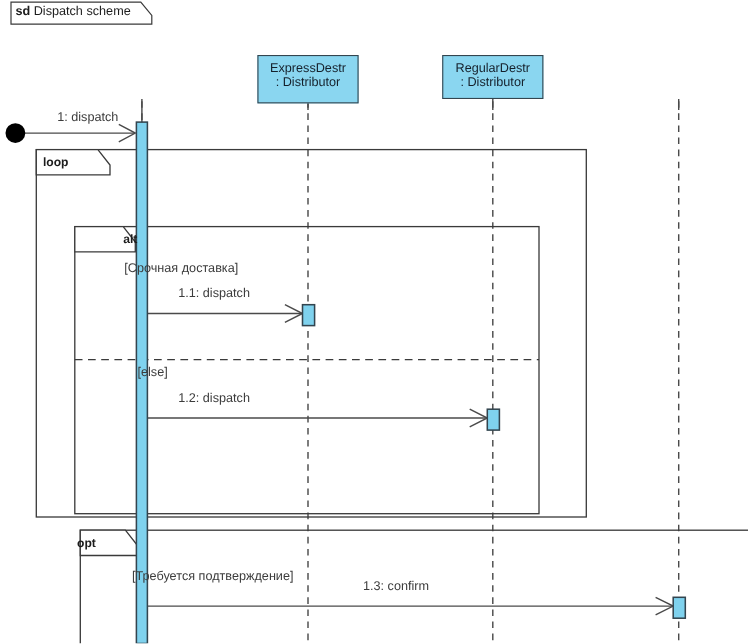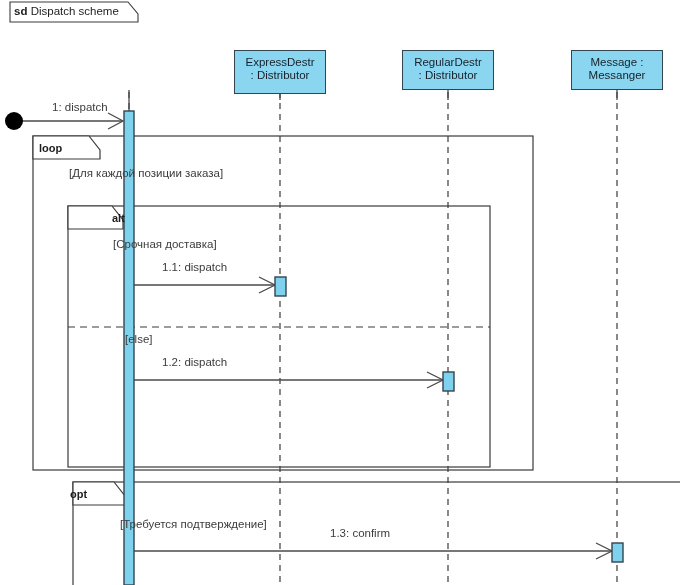--- a/index.html
+++ b/index.html
@@ -146,30 +146,25 @@
   <div class="lifeline-head" style="left:234px; top:50px; width:92px; height:44px;">
     <div class="txt head-label" style="position:relative; top:0;">ExpressDestr</div>
     <div class="txt head-label" style="position:relative; top:0;">: Distributor</div>
   </div>
 
   <div class="lifeline-head" style="left:402px; top:50px; width:92px; height:40px;">
     <div class="txt head-label" style="position:relative; top:0;">RegularDestr</div>
     <div class="txt head-label" style="position:relative; top:0;">: Distributor</div>
   </div>
 
-  <div class="lifeline-head" style="left:571px; top:50px; width:92px; height:40px;">
-    <div class="txt head-label" style="position:relative; top:0;">Message :</div>
-    <div class="txt head-label" style="position:relative; top:0;">Messanger</div>
-  </div>
 
   <div class="txt tag-label" style="left:39px; top:142px;">loop</div>
   <div class="txt tag-label" style="left:84px; top:212px;margin-left:28px;">alt</div>
   <div class="txt tag-label" style="left:70px; top:488px;">opt</div>
 
-  <div class="txt guard" style="left:69px; top:167px;">[Для каждой позиции заказа]</div>
   <div class="txt guard" style="left:113px; top:238px;">[Срочная доставка]</div>
   <div class="txt guard" style="left:125px; top:333px;">[else]</div>
   <div class="txt guard" style="left:120px; top:518px;">[Требуется подтверждение]</div>
 
   <div class="txt msg-label" style="left:52px; top:101px;">1: dispatch</div>
   <div class="txt msg-label" style="left:162px; top:261px;">1.1: dispatch</div>
   <div class="txt msg-label" style="left:162px; top:356px;">1.2: dispatch</div>
   <div class="txt msg-label" style="left:330px; top:527px;">1.3: confirm</div>
 
 </div>

